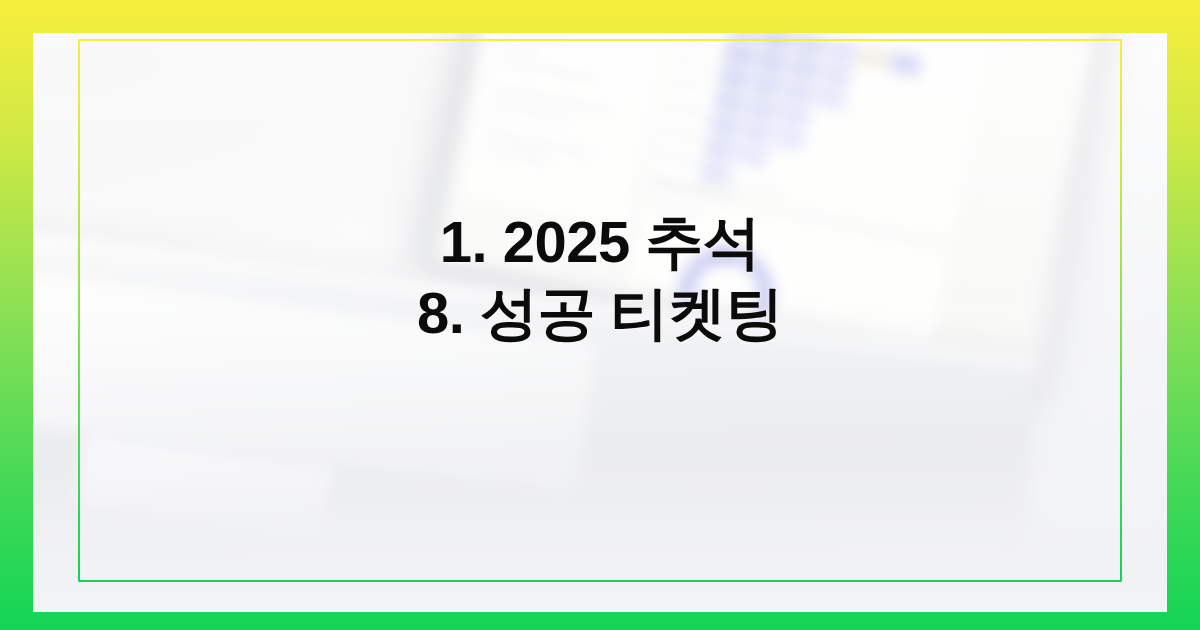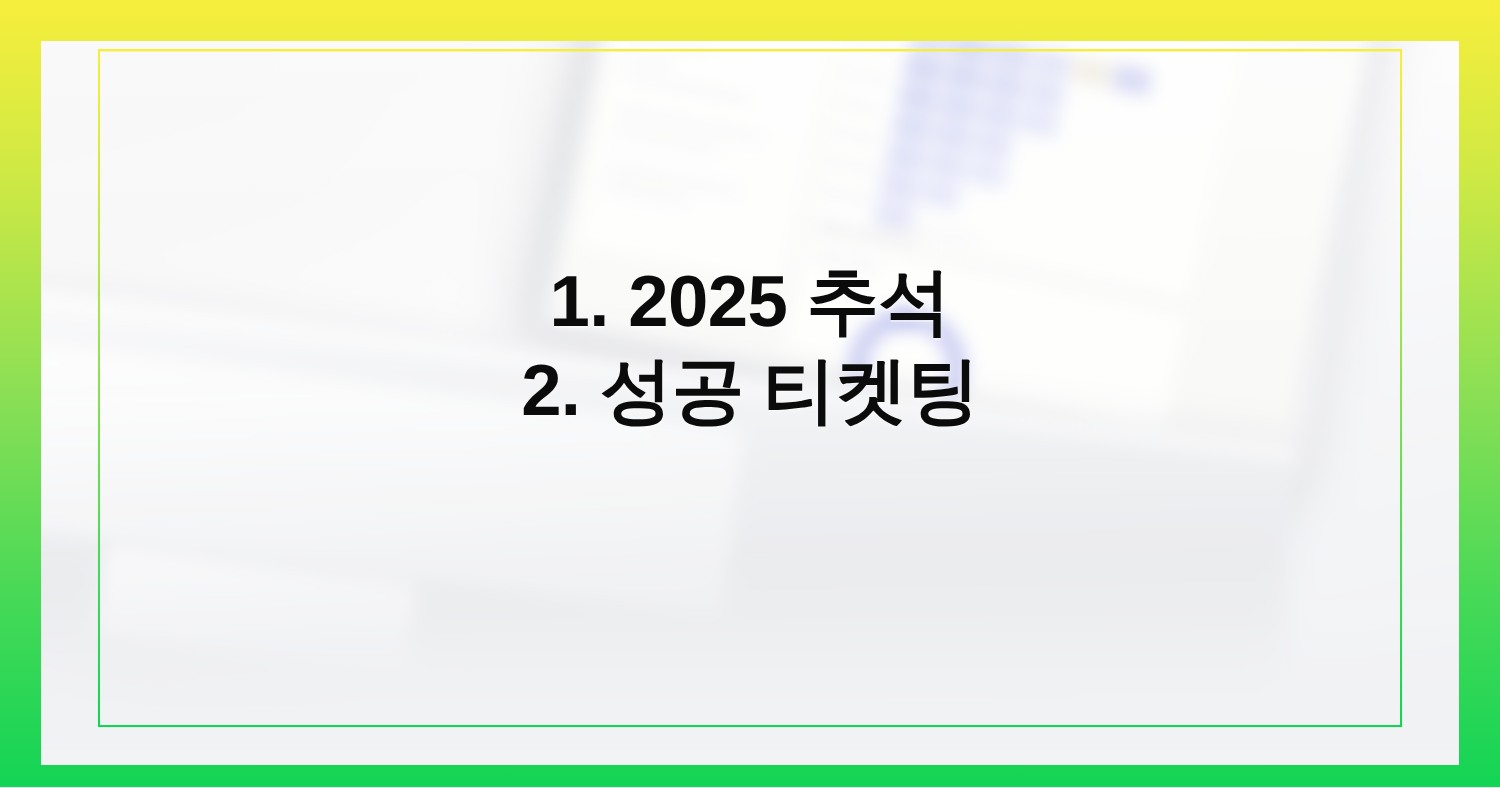--- a/index.html
+++ b/index.html
@@ -423,16 +423,16 @@
       </div>
     </div>
 
     <div class="wash"></div>
   </div>
 
   <div class="inner-rule"></div>
 
   <div class="headline">
     <span class="ln">1. 2025 추석</span>
-    <span class="ln">2. 성공 티켓팅</span>
+    <span class="ln">8. 성공 티켓팅</span>
   </div>
 
 </div>
 
 </body></html>

